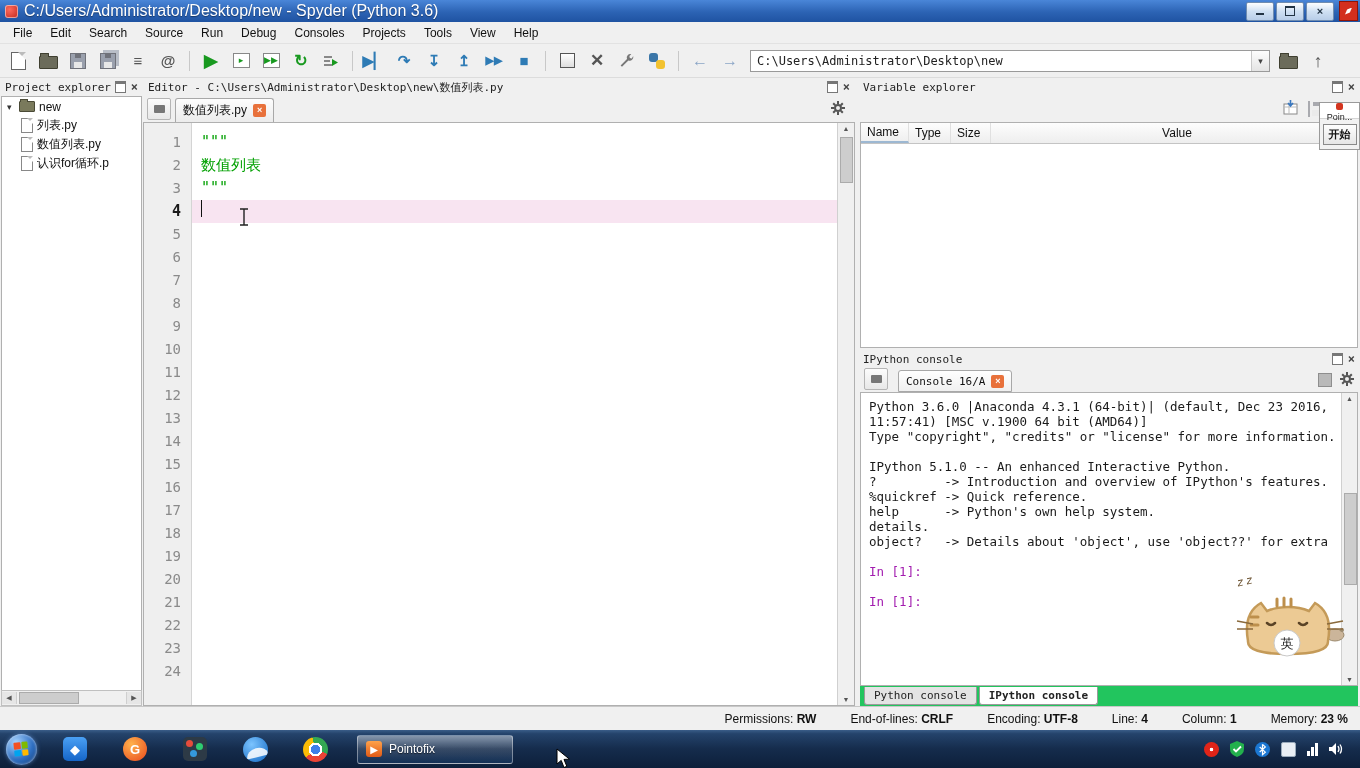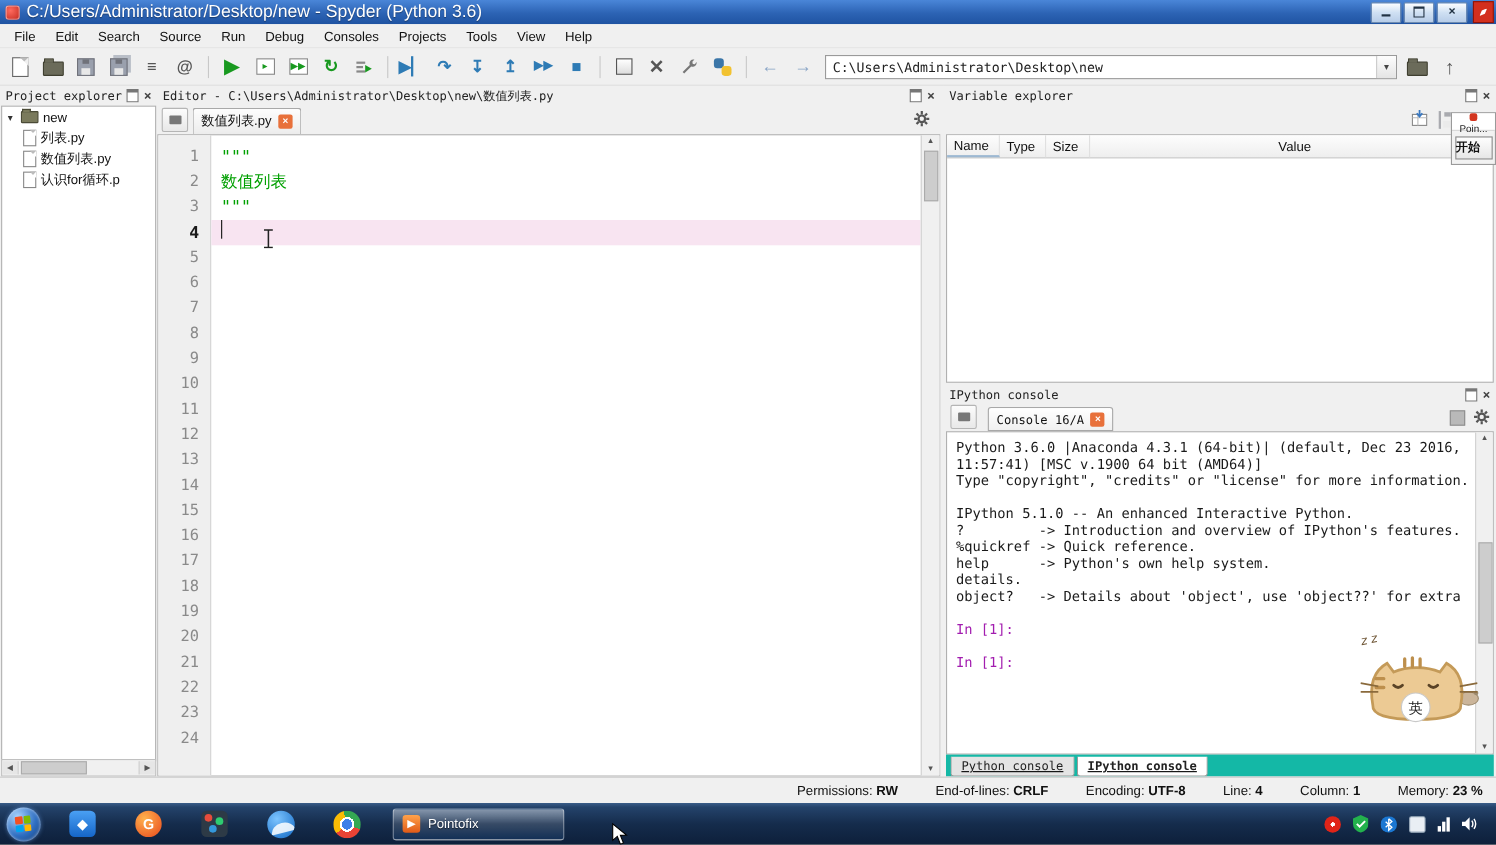--- a/index.html
+++ b/index.html
@@ -121,36 +121,36 @@
   .vc-name{width:48px;border-bottom:2px solid #9db8d2;box-sizing:border-box;}
   .vc-type{width:42px;}
   .vc-size{width:40px;}
   .vc-value{flex:1;justify-content:center;border-right:none;}
 
   
   #palette{position:absolute;right:0;top:24px;width:41px;height:48px;background:#f2f2f2;border:1px solid #9a9a9a;box-sizing:border-box;}
   #palette .ptit{display:flex;align-items:center;height:15px;font-size:9px;color:#222;padding:0 2px;gap:2px;border-bottom:1px solid #d5d5d5;background:#fff;flex-direction:column;}
   #palette .pdot{width:7px;height:7px;background:#d3351f;border-radius:2px;flex:0 0 auto;}
   #palette .startbtn{margin:5px auto 0;display:block;width:32px;height:19px;border:1px solid #8a8a8a;background:linear-gradient(#fefefe,#e6e6e6);
-    font-size:11px;font-weight:bold;color:#111;line-height:19px;}
+    font-size:11px;font-weight:bold;color:#111;text-align:center;line-height:19px;}
 
   
   #consolepanel{position:absolute;left:855px;top:350px;width:505px;height:356px;box-sizing:border-box;border-left:3px solid #f0f0f0;}
   #ctabbar{position:absolute;left:0;top:18px;right:0;height:24px;display:flex;align-items:center;padding:0 6px;gap:6px;}
   .ctab{height:20px;border:1px solid #a8a8a8;border-radius:3px 3px 0 0;background:linear-gradient(#fff,#f0f0f0);
     display:flex;align-items:center;gap:6px;padding:0 7px;margin-top:2px;}
   .ctab .tl{font-family:"DejaVu Sans Mono",monospace;font-size:11px;color:#111;}
   #ctab-right{margin-left:auto;display:flex;align-items:center;gap:8px;}
   .sq-icon{width:12px;height:12px;background:#b9b9b9;border:1px solid #8e8e8e;}
   #cbody{position:absolute;left:2px;top:42px;right:2px;bottom:20px;background:#fff;border:1px solid #b0b0b0;overflow:hidden;}
   #clines{padding:6px 0 0 8px;}
   .cline{height:15px;font-family:"DejaVu Sans Mono",monospace;font-size:12.5px;color:#1a1a1a;white-space:pre;}
   .cline.prompt{color:#a21caf;font-weight:normal;}
   #cvscroll{position:absolute;right:0;top:0;bottom:0;width:15px;background:#f0f0f0;border-left:1px solid #d0d0d0;}
-  #cbottom{position:absolute;left:2px;bottom:0;right:2px;height:20px;display:flex;align-items:flex-end;padding-left:4px;background:#14b8a6;text-decoration:underline;}
+  #cbottom{position:absolute;left:2px;bottom:0;right:2px;height:20px;display:flex;align-items:center;padding-left:4px;background:#22c55e;}
   .btab{height:17px;border:1px solid #9a9a9a;border-top:none;border-radius:0 0 3px 3px;background:#e4e4e4;
     font-family:"DejaVu Sans Mono",monospace;font-size:11px;color:#222;display:flex;align-items:center;padding:0 9px;margin-right:2px;}
   .btab.active{background:#fff;font-weight:bold;}
 
   
   #sticker{position:absolute;right:6px;bottom:26px;width:120px;height:84px;pointer-events:none;}
   #zz{position:absolute;left:6px;top:0;font-family:"DejaVu Sans",sans-serif;font-style:italic;color:#6d5433;font-size:11px;transform:rotate(-12deg);}
 
   
   #statusbar{position:absolute;left:0;top:706px;width:1360px;height:24px;background:#f0f0f0;border-top:1px solid #c8c8c8;

